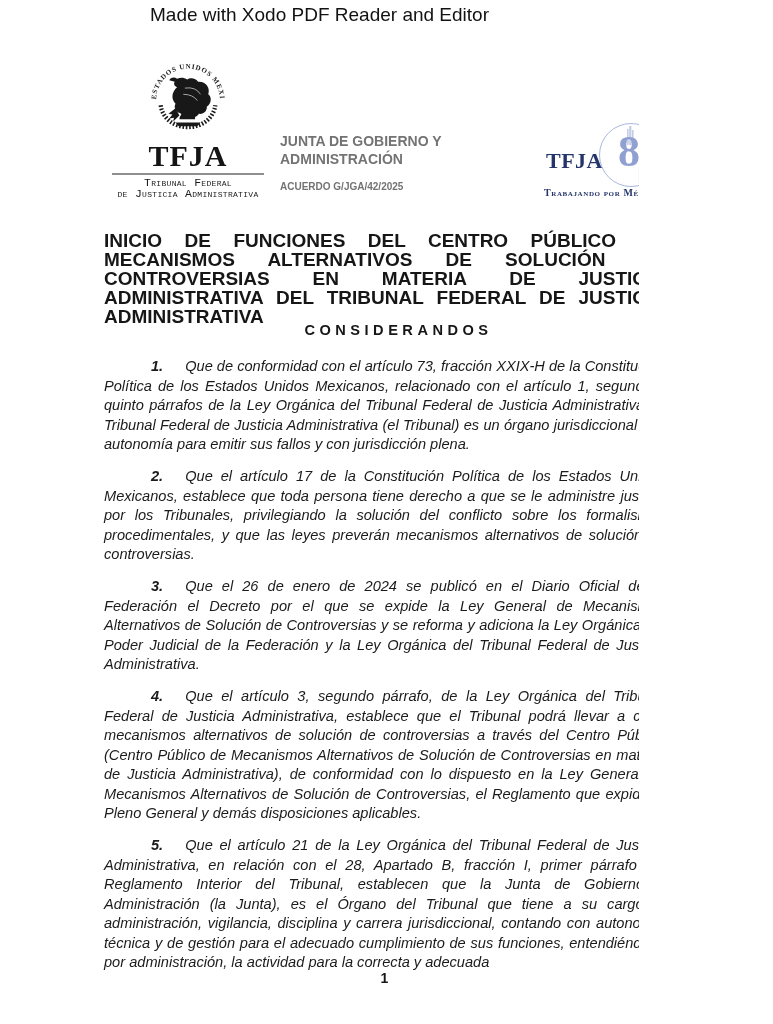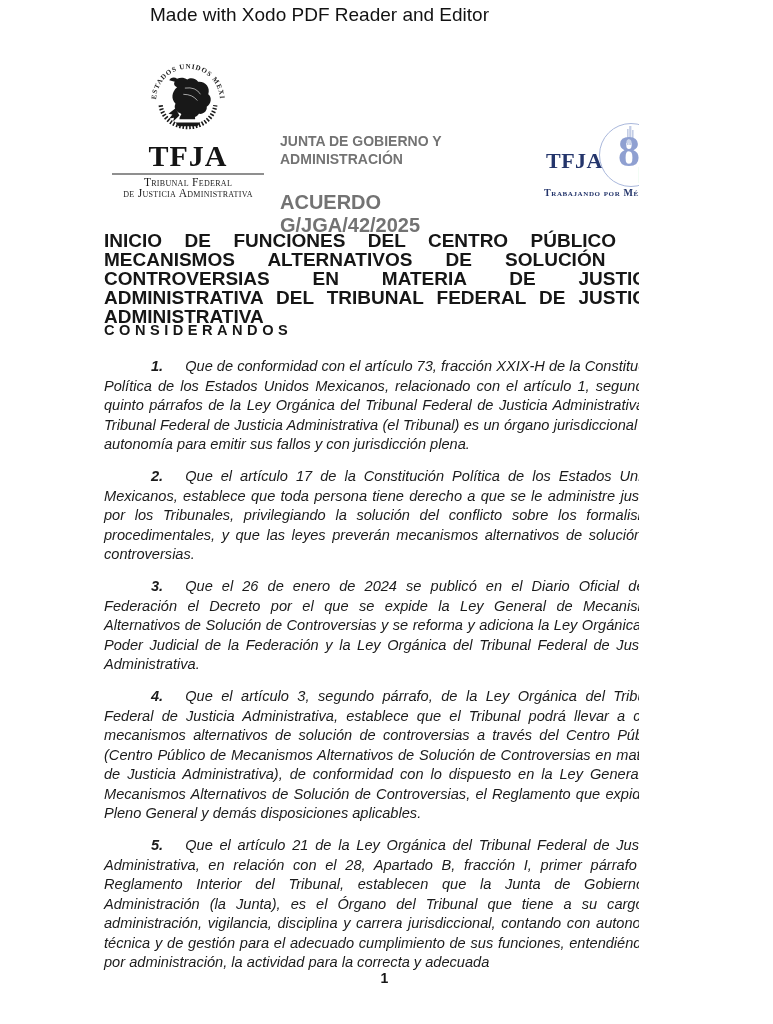--- a/index.html
+++ b/index.html
@@ -20,29 +20,29 @@
   .logo-left{
     position:absolute;left:108px;top:58px;width:160px;text-align:center;
   }
   .emblem{display:block;margin:0 auto;}
   .tfja-acronym{
     font-family:"Liberation Serif",serif;font-weight:bold;
     font-size:30px;line-height:28px;letter-spacing:1px;color:#141414;margin-top:2px;
   }
   .tfja-rule{width:152px;margin:3px auto 2px;border-top:2px solid #8f8f8f;height:0;}
   .tfja-name{
-    font-family:Liberation Serif, serif;font-variant:small-caps;
+    font-family:Liberation Mono, monospace;font-variant:small-caps;
     font-size:11.5px;line-height:11px;color:#1a1a1a;letter-spacing:0.3px;
   }
   .header-center{
     position:absolute;left:280px;top:133px;width:212px;text-align:left;
     font-weight:bold;font-size:14px;color:#737373;
   }
   .org-title{line-height:17.5px;}
-  .acuerdo{margin-top:23px;font-size:20px;}
+  .acuerdo{margin-top:13px;font-size:10px;}
   .logo-right{position:absolute;left:546px;top:122px;width:126px;height:80px;}
   .tfja89{
     position:absolute;left:0;top:26px;
     font-family:"Liberation Serif",serif;font-weight:bold;
     font-size:22px;color:#24356b;letter-spacing:0.5px;
   }
   .circle89{
     position:absolute;left:53px;top:1px;width:64px;height:64px;
     border:1.5px solid #aab8dc;border-radius:50%;box-sizing:border-box;
   }
@@ -63,21 +63,21 @@
     font-family:"Liberation Serif",serif;font-variant:small-caps;font-weight:bold;
     font-size:10px;color:#24356b;letter-spacing:0.6px;white-space:nowrap;
   }
   
   .doc-title{
     position:absolute;top:231px;left:104px;width:561px;
     font-weight:bold;font-size:19px;line-height:19px;
     text-align:justify;color:#161616;
   }
   .considerandos{
-    position:absolute;top:322px;left:104px;width:561px;text-align:left;
+    position:absolute;top:322px;left:118px;width:561px;text-align:center;
     font-weight:bold;font-size:14.6px;letter-spacing:4.5px;color:#161616;
   }
   .paras{
     position:absolute;top:357px;left:104px;width:561px;
     font-size:14.6px;line-height:19.5px;color:#1b1b1b;
   }
   .para{margin:0 0 12.5px;text-indent:47px;text-align:justify;font-style:italic;}
   .pnum{font-weight:bold;}
   .ptab{display:inline-block;width:22px;}
   .page-number{

